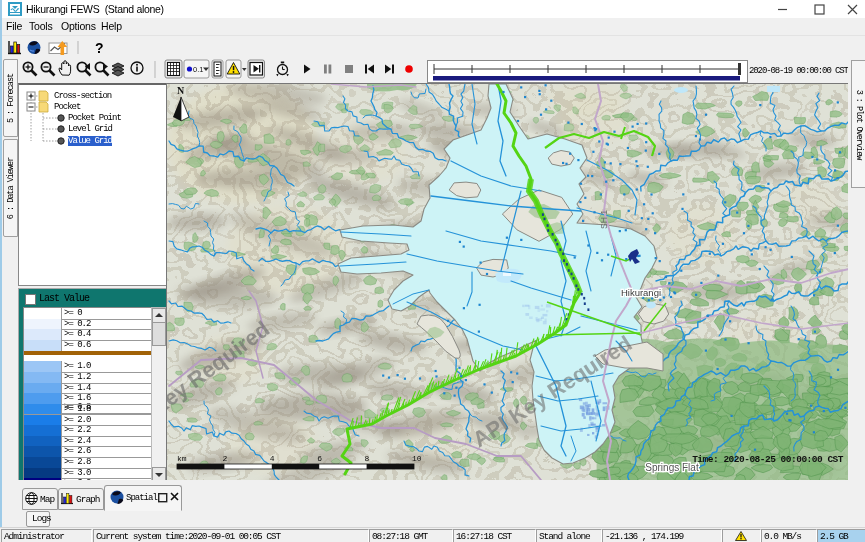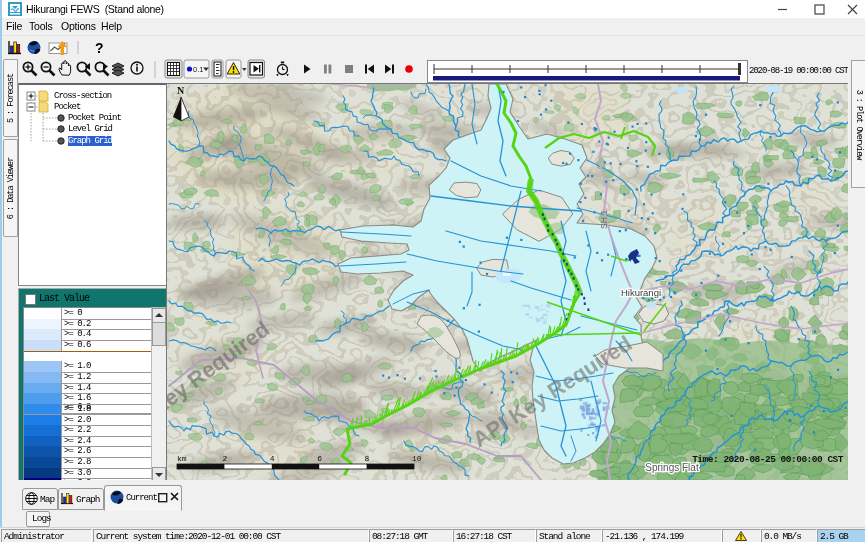--- a/index.html
+++ b/index.html
@@ -220,40 +220,40 @@
       <path d="M20 17 h7 l2 2 v8 h-9z" fill="#f7d978" stroke="#caa93c" stroke-width="0.8"></path>
     </g>
     <circle cx="42" cy="33" r="3.2" fill="#555" stroke="#222"></circle>
     <circle cx="42" cy="44" r="3.2" fill="#555" stroke="#222"></circle>
     <circle cx="42" cy="56" r="3.2" fill="#555" stroke="#222"></circle>
   </svg>
   <div class="mono" style="position:absolute;left:35px;top:6px;font-size:9px;">Cross-section</div>
   <div class="mono" style="position:absolute;left:35px;top:17px;font-size:9px;">Pocket</div>
   <div class="mono" style="position:absolute;left:49px;top:28px;font-size:9px;">Pocket Point</div>
   <div class="mono" style="position:absolute;left:49px;top:39px;font-size:9px;">Level Grid</div>
-  <div class="mono" style="position:absolute;left:49px;top:51px;font-size:9px;background:#2a5fcc;color:#fff;">Graph Grid</div>
+  <div class="mono" style="position:absolute;left:49px;top:51px;font-size:9px;background:#2a5fcc;color:#fff;">Value Grid</div>
 </div>
 
 <div class="abs" style="left:18px;top:288px;width:147px;height:196px;background:#0f766e;border:1px solid #aaa;">
   <div class="abs" style="left:6px;top:5px;width:9px;height:9px;background:#fff;border:1px solid #777;"></div>
   <div class="mono abs" style="left:20px;top:4px;font-size:10px;">Last Value</div>
   <div class="abs" style="left:4px;top:18px;width:128px;height:174px;background:#fff;border:1px solid #888;overflow:hidden;" id="legend">
       <div style="position:absolute;left:0;top:0px;width:128px;height:10.65px;border-bottom:1px solid #999;">
         <div style="position:absolute;left:0;top:0;width:37px;height:10.65px;background:#ffffff;border-right:1px solid #999;"></div>
         <span class="mono" style="position:absolute;left:40px;top:0px;font-size:9px;">&gt;= 0</span>
       </div>
       <div style="position:absolute;left:0;top:10.65px;width:128px;height:10.65px;border-bottom:1px solid #999;">
         <div style="position:absolute;left:0;top:0;width:37px;height:10.65px;background:#eef4fd;border-right:1px solid #999;"></div>
         <span class="mono" style="position:absolute;left:40px;top:0px;font-size:9px;">&gt;= 0.2</span>
       </div>
       <div style="position:absolute;left:0;top:21.3px;width:128px;height:10.65px;border-bottom:1px solid #999;">
         <div style="position:absolute;left:0;top:0;width:37px;height:10.65px;background:#dce9fb;border-right:1px solid #999;"></div>
         <span class="mono" style="position:absolute;left:40px;top:0px;font-size:9px;">&gt;= 0.4</span>
       </div>
-      <div style="position:absolute;left:0;top:31.950000000000003px;width:128px;height:10.65px;border-bottom:1px solid #a16207;">
+      <div style="position:absolute;left:0;top:31.950000000000003px;width:128px;height:10.65px;border-bottom:4px solid #a16207;">
         <div style="position:absolute;left:0;top:0;width:37px;height:10.65px;background:#c8def9;border-right:1px solid #999;"></div>
         <span class="mono" style="position:absolute;left:40px;top:0px;font-size:9px;">&gt;= 0.6</span>
       </div>
       <div style="position:absolute;left:0;top:52px;width:128px;height:10.65px;border-bottom:1px solid #999;margin-top:42px;">
         <div style="position:absolute;left:0;top:0;width:37px;height:10.65px;background:#b2d2f7;border-right:1px solid #999;"></div>
         <span class="mono" style="position:absolute;left:40px;top:0px;font-size:9px;">&gt;= 0.8</span>
       </div>
       <div style="position:absolute;left:0;top:53.25px;width:128px;height:10.65px;border-bottom:1px solid #999;">
         <div style="position:absolute;left:0;top:0;width:37px;height:10.65px;background:#9cc6f5;border-right:1px solid #999;"></div>
         <span class="mono" style="position:absolute;left:40px;top:0px;font-size:9px;">&gt;= 1.0</span>
@@ -1524,39 +1524,39 @@
     <rect x="8.5" y="3.5" width="2.4" height="8" fill="#dd1111" stroke="#111" stroke-width="0.5"></rect>
   </svg>
   <span class="mono" style="position:absolute;left:17px;top:5px;font-size:9.5px;">Graph</span>
 </div>
 <div class="abs" style="left:104px;top:485px;width:76px;height:24px;background:#f5f5f5;border:1px solid #999;border-bottom:1px solid #f5f5f5;border-radius:3px 3px 0 0;">
   <svg style="position:absolute;left:5px;top:4px;" width="14" height="14" viewBox="0 0 14 14">
     <circle cx="7" cy="7" r="6.5" fill="#1a4fa0"></circle>
     <path d="M2 4 a6.5 6.5 0 0 1 9 -1.5 q-2 3 -5.5 3 q-2.5 0 -3.5 -1.5z" fill="#0a0a1a"></path>
     <path d="M9 9 q3 -1 4.3 1 a6.5 6.5 0 0 1 -6 4 q1 -2.5 1.7 -5z" fill="#0a0a1a"></path>
   </svg>
-  <span class="mono" style="position:absolute;left:21px;top:7px;font-size:9px;">Current</span>
+  <span class="mono" style="position:absolute;left:21px;top:7px;font-size:9px;">Spatial</span>
   <svg style="position:absolute;left:53px;top:7px;" width="10" height="10" viewBox="0 0 10 10">
       <rect x="0.7" y="0.7" width="8" height="8" fill="none" stroke="#222" stroke-width="1.4"></rect>
     </svg>
 </div>
 <svg class="abs" style="left:170px;top:492px;" width="9" height="9" viewBox="0 0 9 9">
   <path d="M1 1 l7 7 M8 1 l-7 7" stroke="#111" stroke-width="1.6"></path>
 </svg>
 
 <div class="abs" style="left:26px;top:511px;width:22px;height:14px;background:#f5f5f5;border:1px solid #999;border-radius:2px;">
   <span class="mono" style="position:absolute;left:5px;top:1px;font-size:9.5px;">Logs</span>
 </div>
 
 <div class="abs" style="left:0px;top:527px;width:865px;height:15px;background:#f0f0f0;border-top:1px solid #d5d5d5;">
   <div class="cell" style="left:1px;top:1px;width:89px;height:12px;">
       <span class="celltxt">Administrator</span>
     </div>
   <div class="cell" style="left:93px;top:1px;width:274px;height:12px;">
-      <span class="celltxt">Current system time:2020-12-01 00:00 CST</span>
+      <span class="celltxt">Current system time:2020-09-01 00:05 CST</span>
     </div>
   <div class="cell" style="left:369px;top:1px;width:82px;height:12px;">
       <span class="celltxt">08:27:18 GMT</span>
     </div>
   <div class="cell" style="left:453px;top:1px;width:81px;height:12px;">
       <span class="celltxt">16:27:18 CST</span>
     </div>
   <div class="cell" style="left:536px;top:1px;width:64px;height:12px;">
       <span class="celltxt">Stand alone</span>
     </div>

